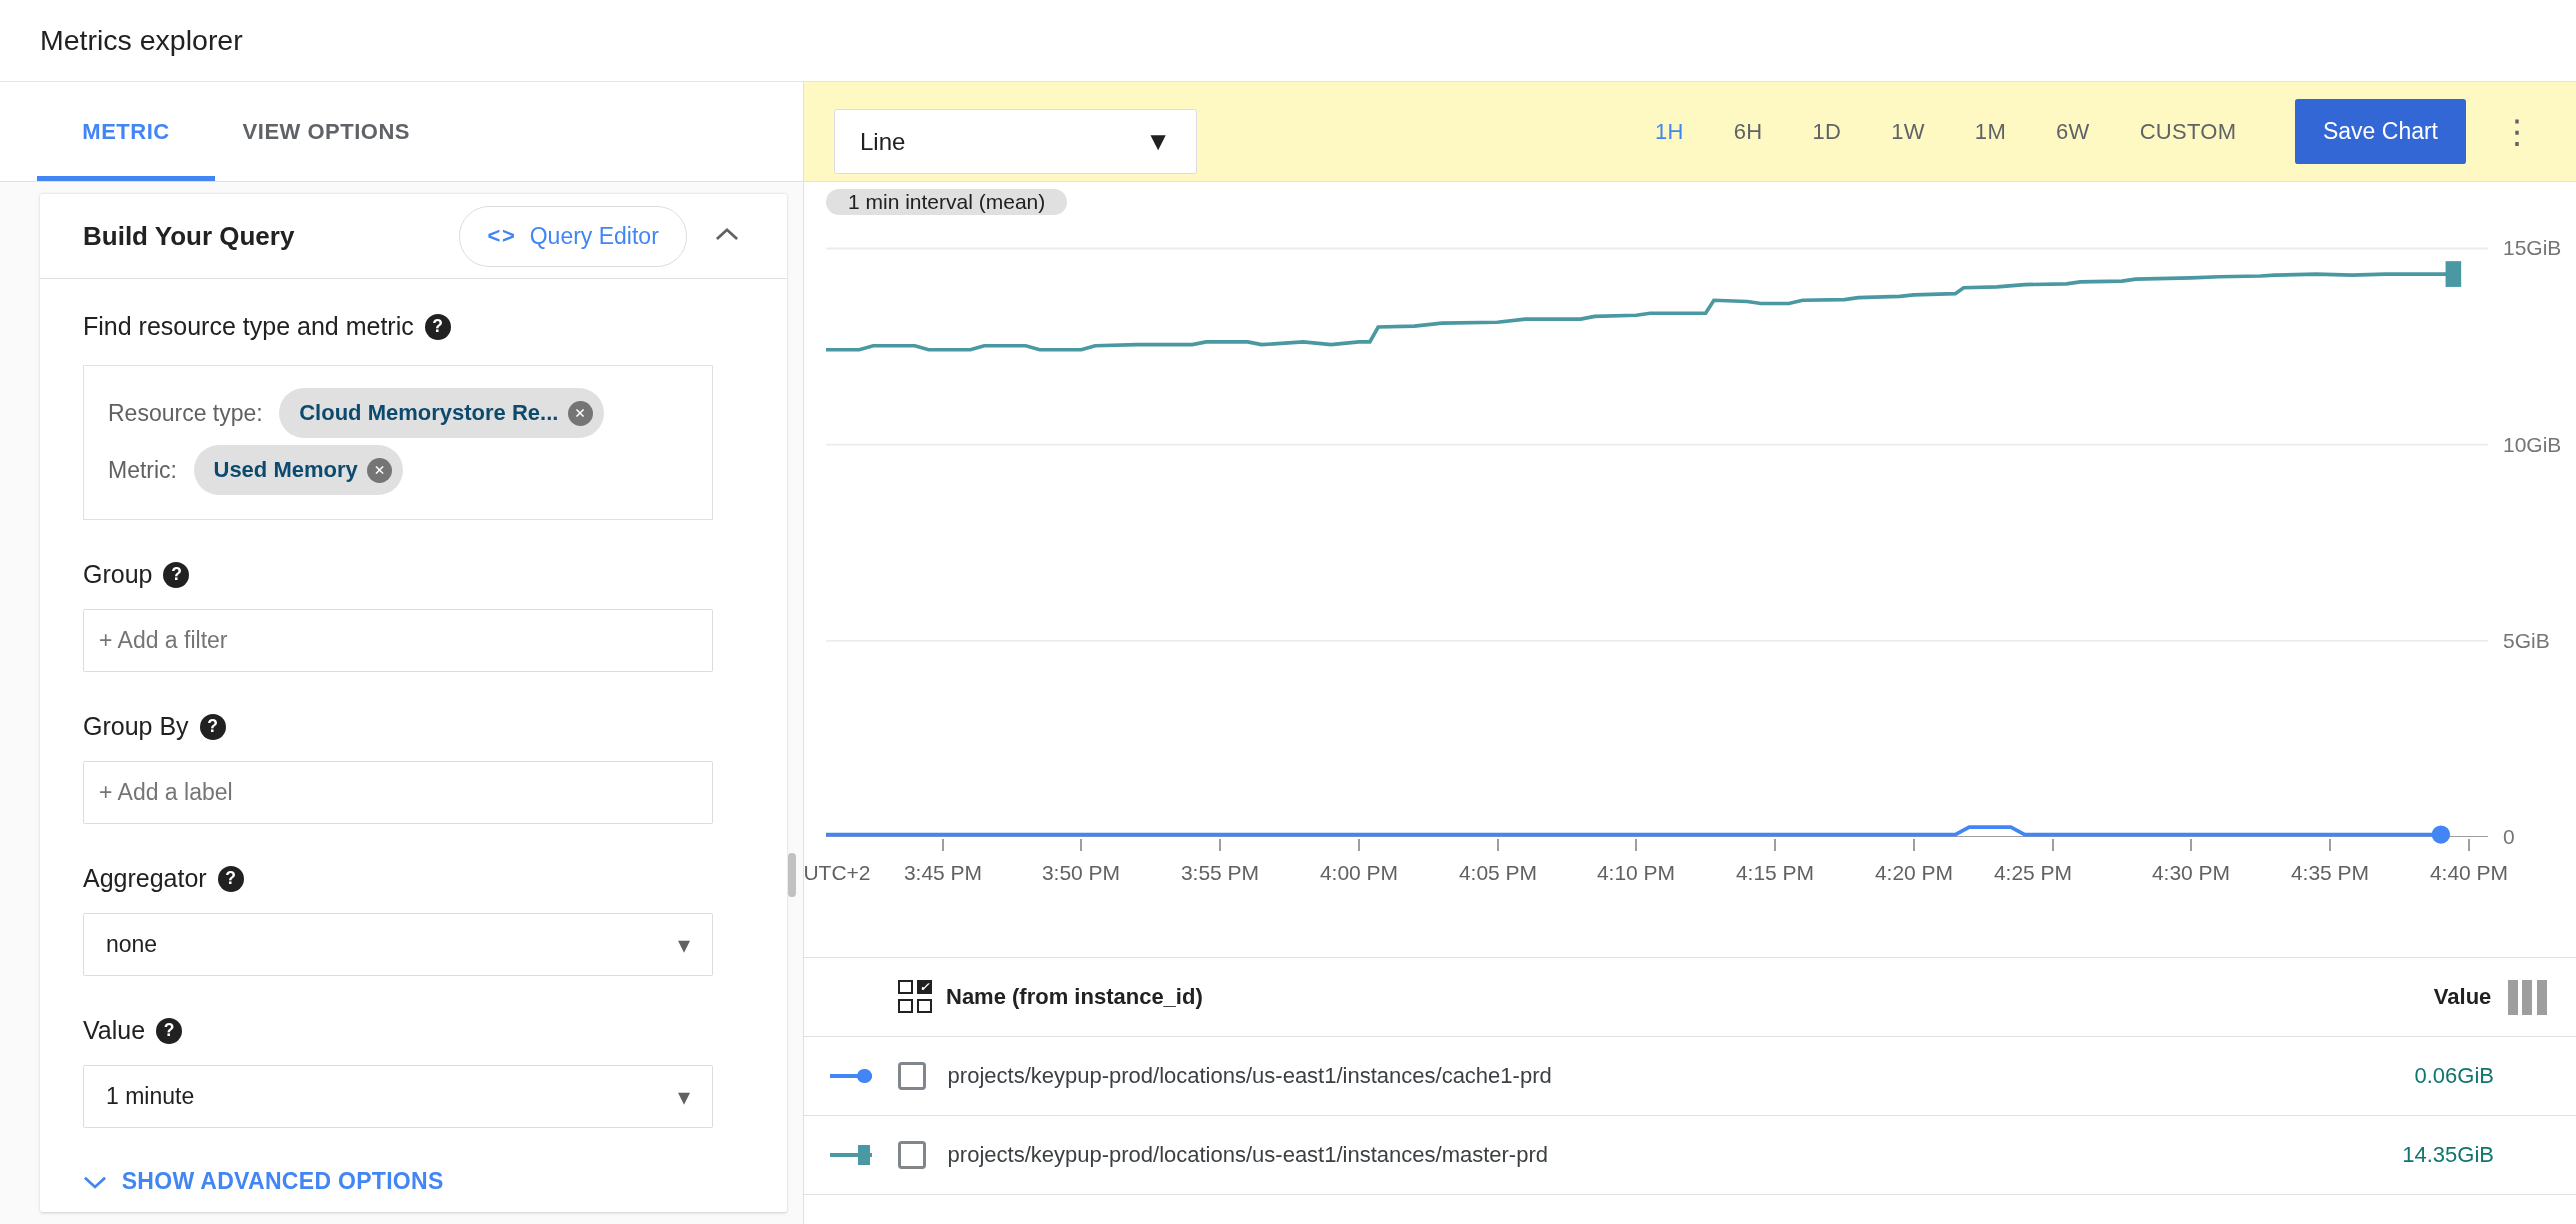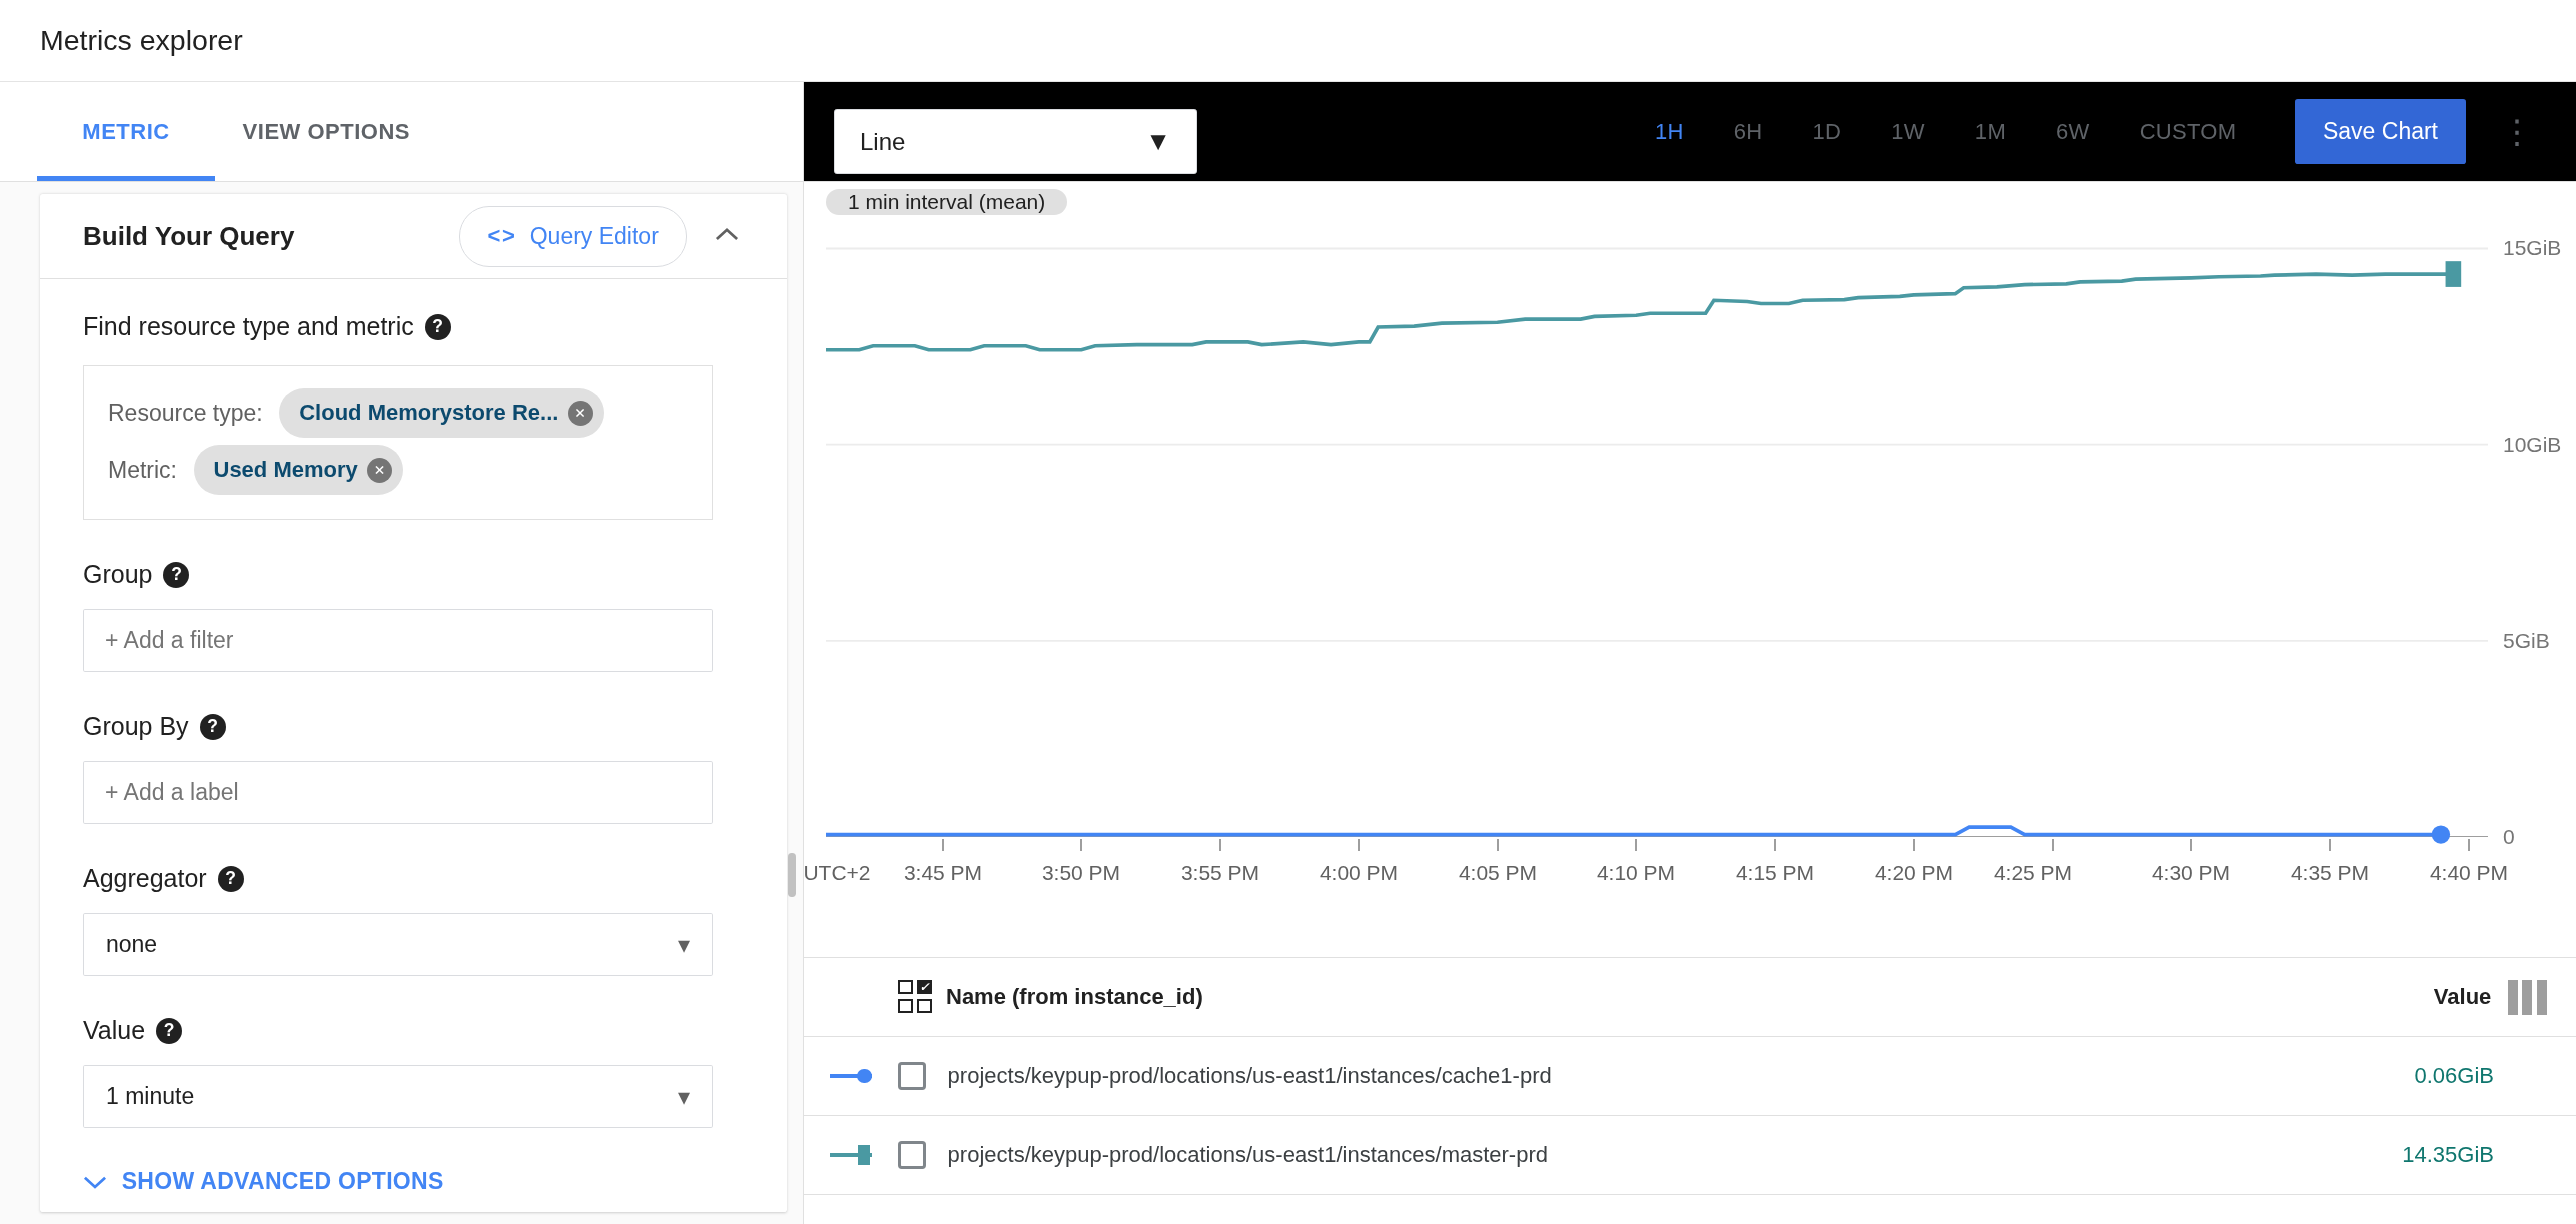--- a/index.html
+++ b/index.html
@@ -47,38 +47,38 @@
   .res-row { display:flex; align-items:center; margin:7.4px 0; }
   .res-row-label { font-size:23px; color:#616161; margin-right:16.5px; }
   .chip { background:#e0e0e0; border-radius:25px; height:50px; display:inline-flex;
           align-items:center; padding:0 11px 0 20px; }
   .chip-text { font-size:22px; font-weight:700; color:#0c4a6e; white-space:nowrap; }
   .chip-x { width:25px; height:25px; border-radius:50%; background:#757575; color:#fff;
             font-size:13.8px; display:inline-flex; align-items:center; justify-content:center;
             margin-left:9.2px; cursor:pointer; flex:0 0 auto; }
   .section { margin-top:40px; }
   .text-input { margin-top:20px; width:100%; height:63px; border:1.4px solid #dadce0;
-                border-radius:1.8px; font-size:23px; padding:0 21px;
+                border-radius:1.8px; font-size:23px; padding:0 15px;
                 font-family:"Liberation Sans", sans-serif; color:#ec4899; background:#fff; }
   .text-input::placeholder { color:#757575; opacity:1; }
   .select { margin-top:20px; width:100%; height:63px; border:1.4px solid #dadce0;
             border-radius:1.8px; background:#fff; display:flex; align-items:center;
             padding:0 22px; cursor:pointer; }
   .select-value { font-size:23px; color:#212121; flex:1; }
   .dd-arrow { font-size:24px; color:#616161; }
   .advanced-link { margin-top:40px; padding-bottom:55px; display:flex; align-items:center;
                    color:#4285f4; font-size:23px; font-weight:700; letter-spacing:0.3px;
                    cursor:pointer; }
   .advanced-link svg { margin-right:14.7px; }
   .left-scrollthumb { position:absolute; right:7.4px; top:771px; width:7.4px; height:44px;
                       background:#c1c1c1; border-radius:3.7px; }
 
   
   .right-col { flex:1; border-left:0.9px solid #e0e0e0; display:flex; flex-direction:column; }
-  .toolbar { height:100px; background:#000000; border-bottom:0.9px solid #e0e0e0;
+  .toolbar { height:100px; background:#fef9c3; border-bottom:0.9px solid #e0e0e0;
              display:flex; align-items:center; padding:0 24px 0 30px; }
   .line-select { width:363px; height:65px; background:#fff; border:1.4px solid #dadce0;
                  border-radius:2.8px; display:flex; align-items:center; padding:0 25px;
                  cursor:pointer; }
   .line-select .select-value { font-size:24px; }
   .line-select .dd-arrow { color:#212121; font-size:26px; }
   .tb-spacer { flex:1; }
   .range-btn { font-size:22px; color:#5f6368; padding:0 25px; cursor:pointer;
                letter-spacing:0.3px; }
   .range-btn.active { color:#4285f4; }

